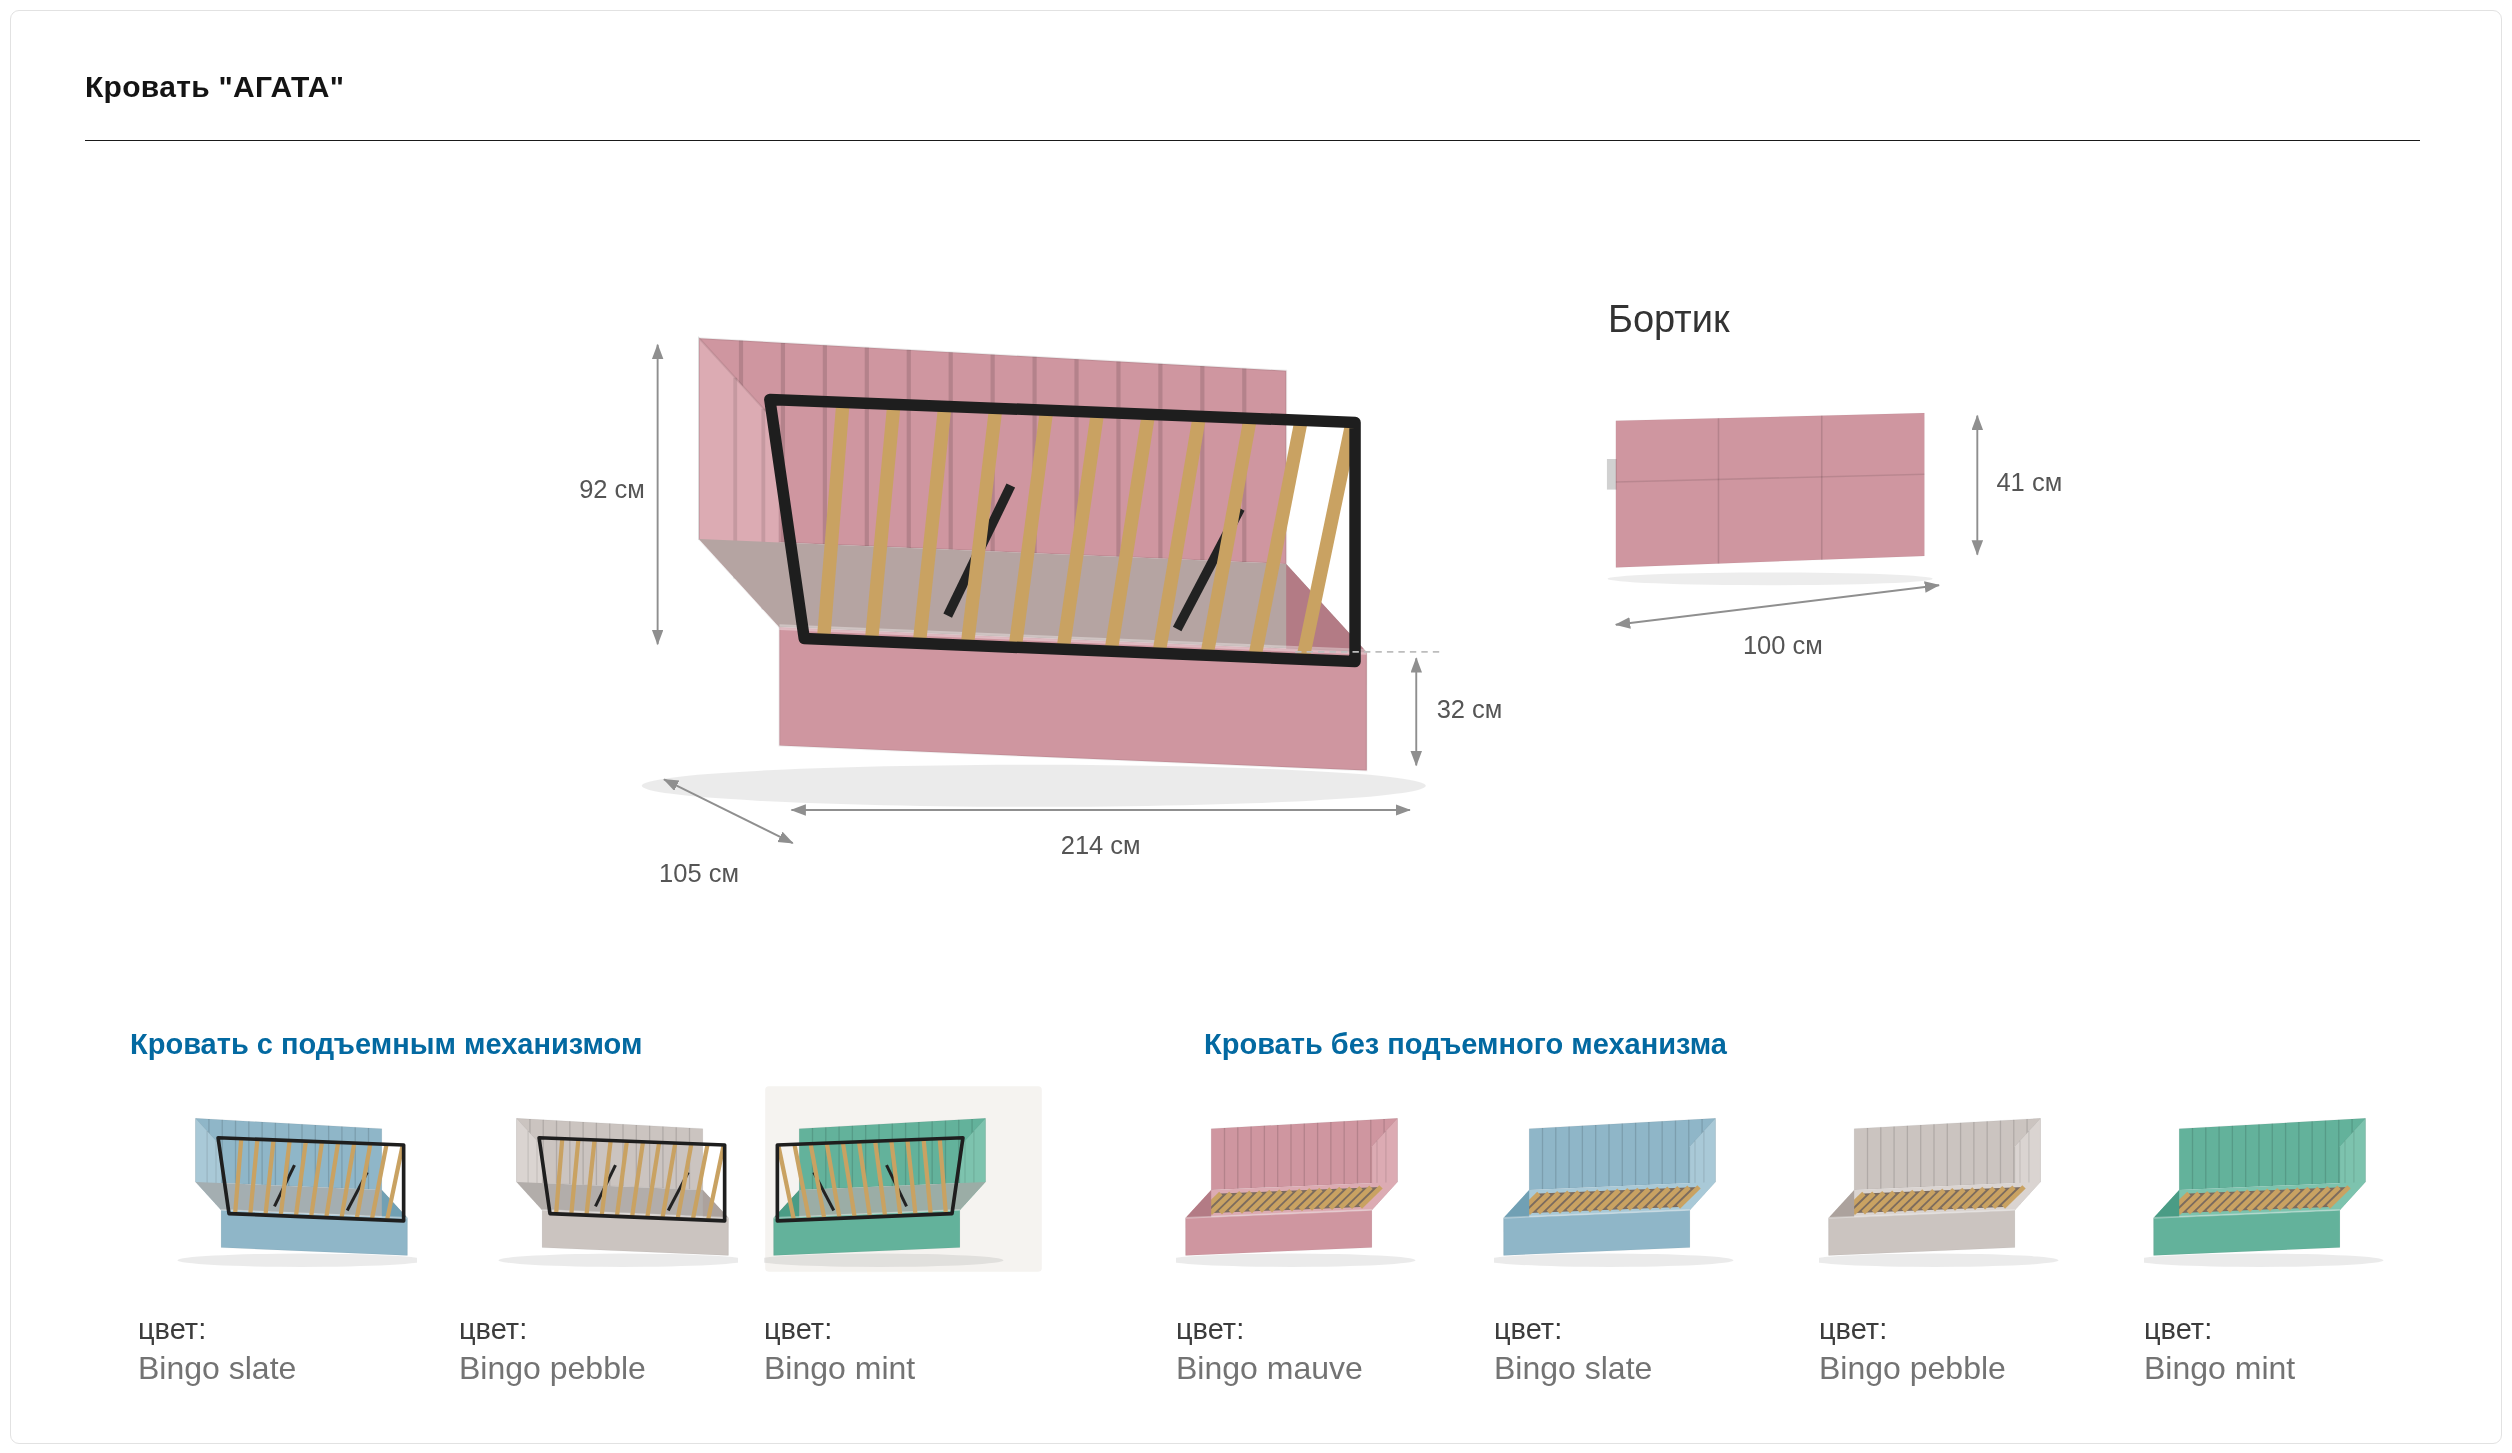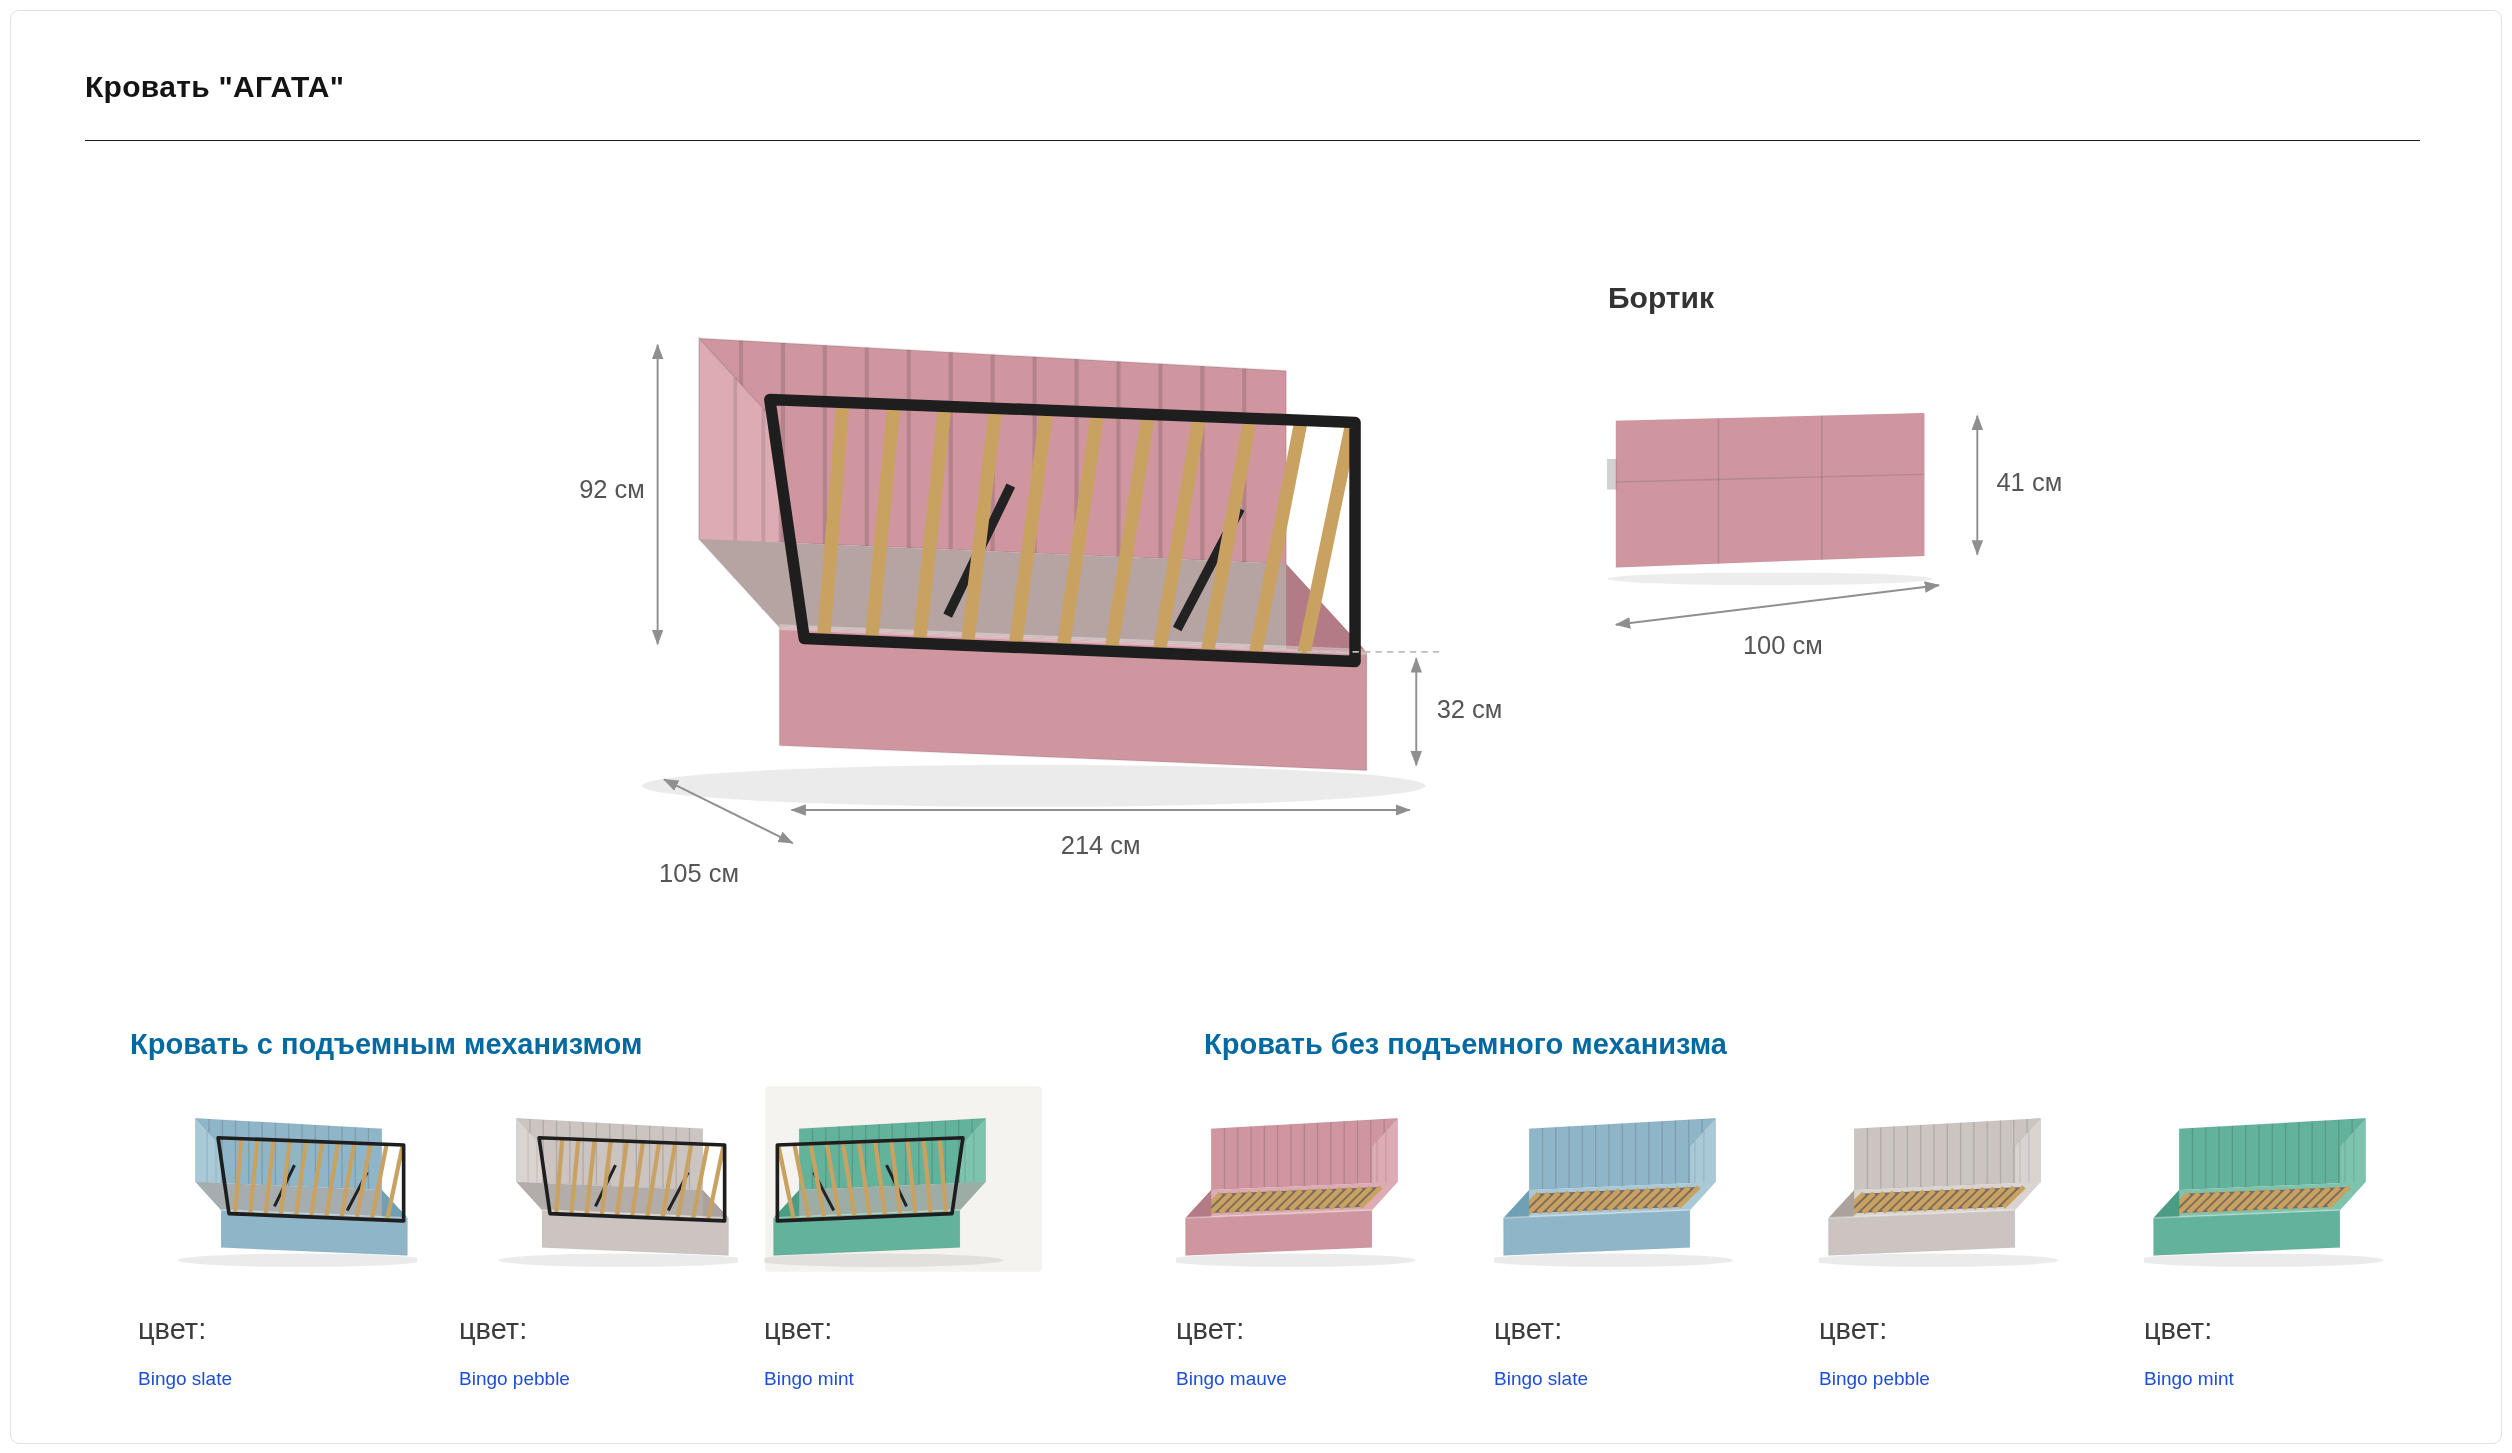--- a/index.html
+++ b/index.html
@@ -1,25 +1,25 @@
 <!DOCTYPE html>
 <html style="font-size:10.2px"><head>
 <meta charset="utf-8">
 <style>
   *{margin:0;padding:0;box-sizing:border-box}
   html,body{width:2512px;height:1454px;background:#ffffff;font-family:"Liberation Sans",sans-serif;position:relative;overflow:hidden;color:#222}
   .frame{position:absolute;inset:10.2px;border:1.3px solid #e2e2e2;border-radius:9px;pointer-events:none}
   .page-title{position:absolute;left:85px;top:70px;font-size:30px;font-weight:bold;color:#141414;letter-spacing:0.3px}
   .rule{position:absolute;left:85px;top:140px;width:2335px;height:0;border-top:1.9px solid #1a1a1a}
-  .bortik-title{position:absolute;left:1608px;top:281px;font-size:30px;font-weight:bold;color:#333}
+  .bortik-title{position:absolute;left:1608px;top:298px;font-size:38px;font-weight:normal;color:#333}
   .sec-title{position:absolute;top:1028px;font-size:29px;font-weight:bold;color:#0369a1}
   .card{position:absolute;top:1085px;width:284px}
   .thumb{width:279px;height:188px;display:block}
   .swatch-label{margin-top:40px;font-size:29px;color:#3c3c3c}
-  .swatch-name{margin-top:22px;font-size:19px;color:#1d4ed8}
+  .swatch-name{margin-top:4px;font-size:32px;color:#737373}
   .abs-svg{position:absolute}
   svg text{font-family:"Liberation Sans",sans-serif}
 </style>
 </head>
 <body>
 
 <div class="frame"></div>
 
 <div class="page-title">Кровать "АГАТА"</div>
 <div class="rule"></div>

